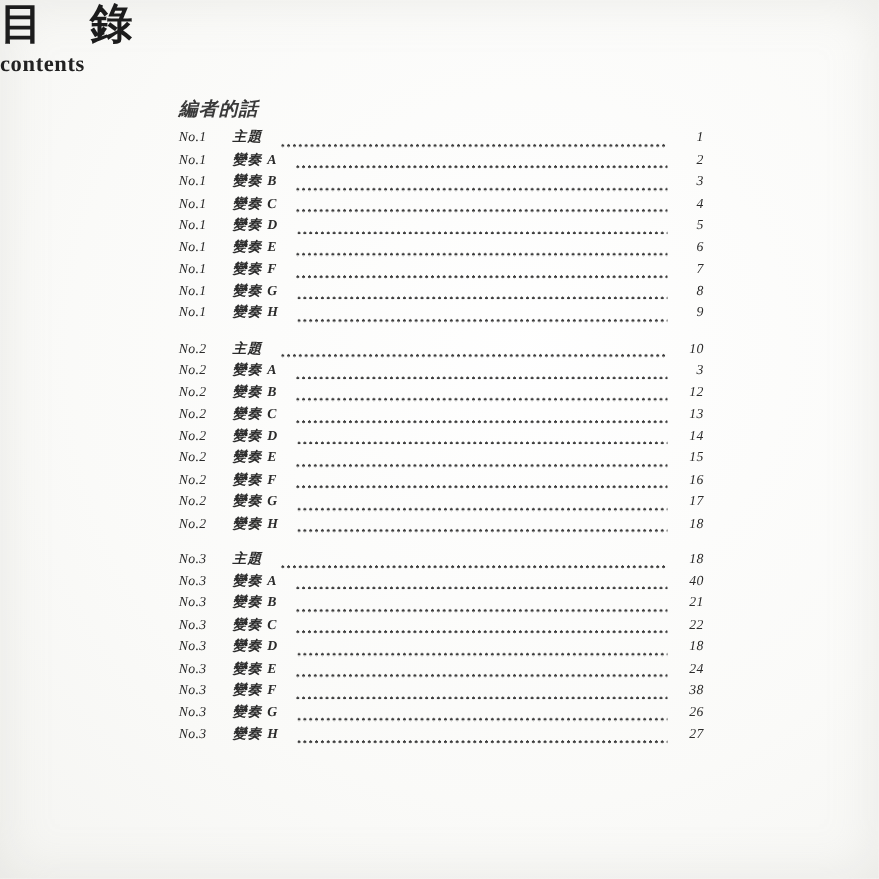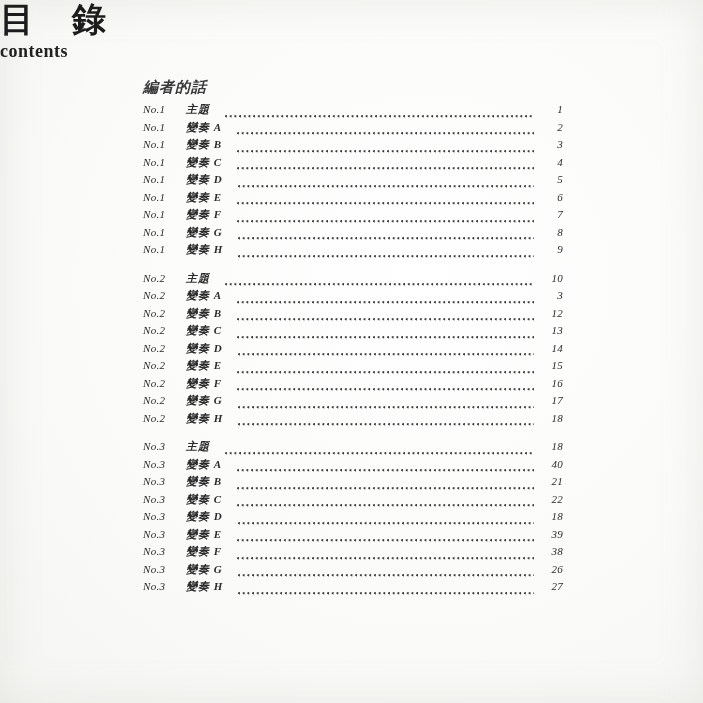--- a/index.html
+++ b/index.html
@@ -236,21 +236,21 @@
           <div class="toc-row">
     <span class="toc-no">No.3</span>
     <span class="toc-label">變奏 D</span>
     <span class="leader"></span>
     <span class="toc-page">18</span>
   </div>
           <div class="toc-row">
     <span class="toc-no">No.3</span>
     <span class="toc-label">變奏 E</span>
     <span class="leader"></span>
-    <span class="toc-page">39</span>
+    <span class="toc-page">24</span>
   </div>
           <div class="toc-row">
     <span class="toc-no">No.3</span>
     <span class="toc-label">變奏 F</span>
     <span class="leader"></span>
     <span class="toc-page">38</span>
   </div>
           <div class="toc-row">
     <span class="toc-no">No.3</span>
     <span class="toc-label">變奏 G</span>

